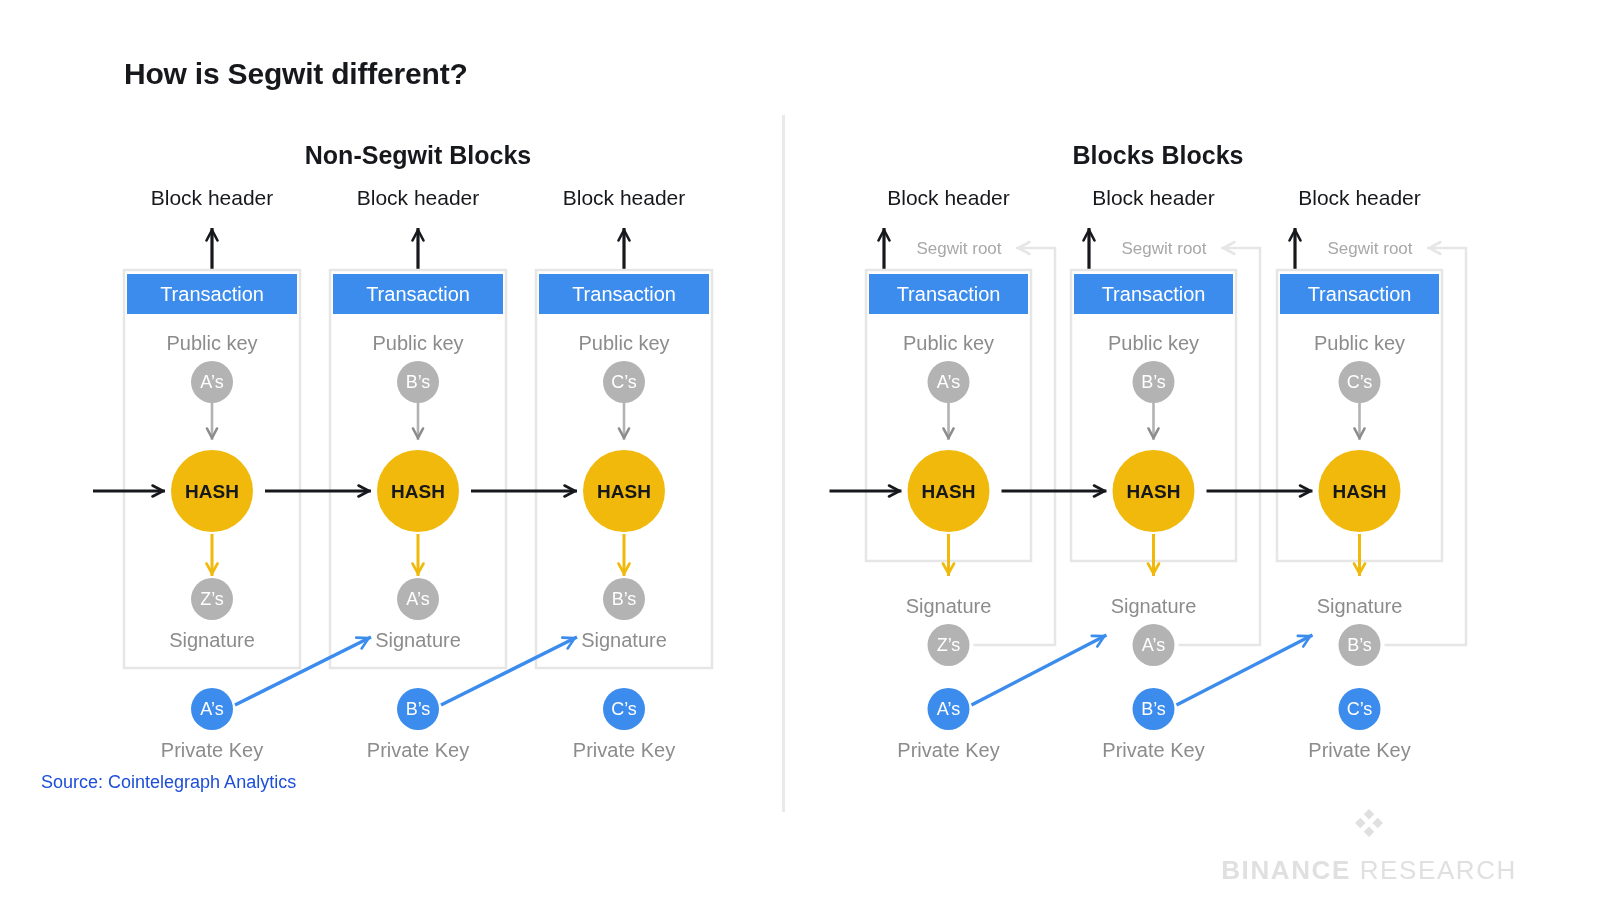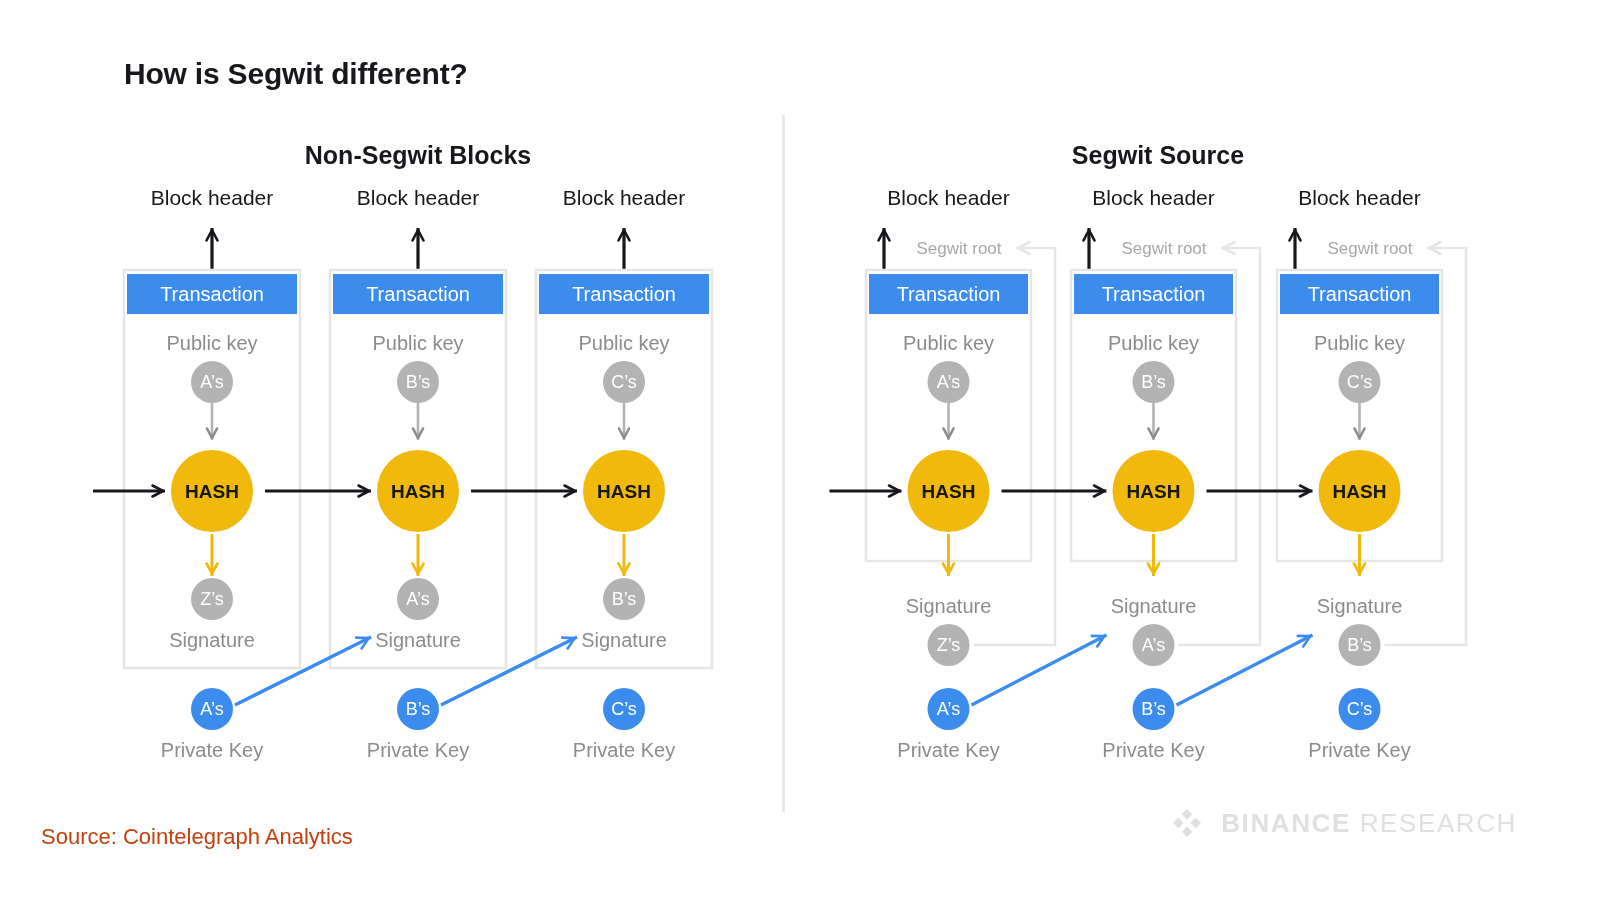--- a/index.html
+++ b/index.html
@@ -45,33 +45,34 @@
     position: absolute;
     left: 782px;
     top: 115px;
     width: 3px;
     height: 697px;
     background: #e9e9e9;
   }
   .source-note {
     position: absolute;
     left: 41px;
-    top: 824px;
-    font-size: 22px;
-    color: #c2410c;
+    top: 772px;
+    font-size: 18px;
+    color: #1d4ed8;
     white-space: nowrap;
   }
   .brand {
     position: absolute;
     right: 40px;
     top: 808px;
     display: flex;
     align-items: center;
     gap: 19px;
     color: #e0e0e0;
+    flex-direction: column;
   }
   .brand-mark { display: block; }
   .brand-text {
     font-size: 26px;
     letter-spacing: 1.6px;
     white-space: nowrap;
     line-height: 1;
   }
   .brand-text .b1 { font-weight: bold; }
   .brand-text .b2 { font-weight: normal; }
@@ -95,21 +96,21 @@
 </head>
 <body>
 
 <div id="stage">
 
   <div class="page-title">How is Segwit different?</div>
 
   <div class="divider"></div>
 
   <div class="section-title" id="title-left" style="left:418px">Non-Segwit Blocks</div>
-  <div class="section-title" id="title-right" style="left:1158px">Segwit Source</div>
+  <div class="section-title" id="title-right" style="left:1158px">Blocks Blocks</div>
 
   <svg class="diagram" id="diagram-svg" viewBox="0 0 1601 900" aria-hidden="true">
       <defs>
         <marker id="ahBlack" markerWidth="15" markerHeight="15" refX="14.5" refY="7.5" orient="auto" markerUnits="userSpaceOnUse">
           <path d="M2,2 L12.5,7.5 L2,13" fill="none" stroke="#16181C" stroke-width="2.6" stroke-linecap="round" stroke-linejoin="round"></path>
         </marker>
         <marker id="ahGray" markerWidth="14" markerHeight="14" refX="13.5" refY="7" orient="auto" markerUnits="userSpaceOnUse">
           <path d="M2,2 L11.5,7 L2,12" fill="none" stroke="#8C8C8C" stroke-width="2.6" stroke-linecap="round" stroke-linejoin="round"></path>
         </marker>
         <marker id="ahYellow" markerWidth="15" markerHeight="15" refX="14.5" refY="7.5" orient="auto" markerUnits="userSpaceOnUse">

